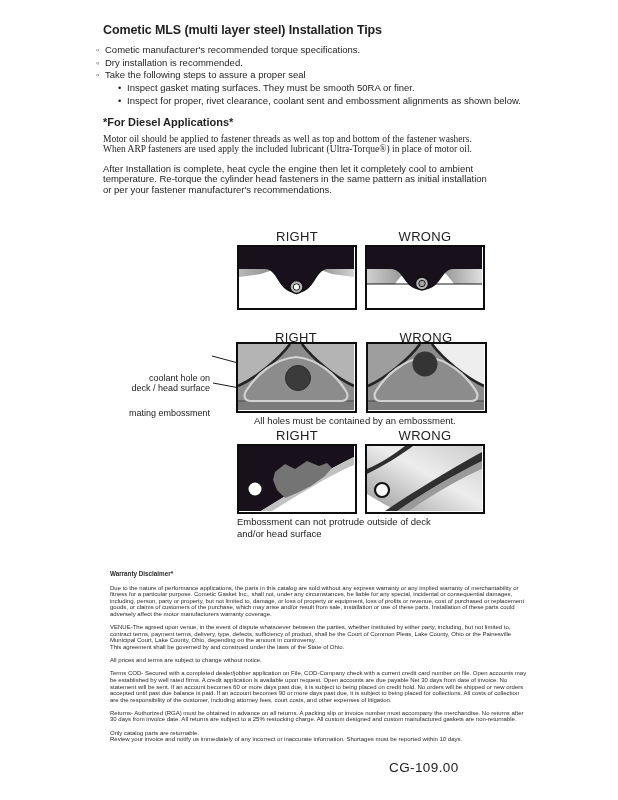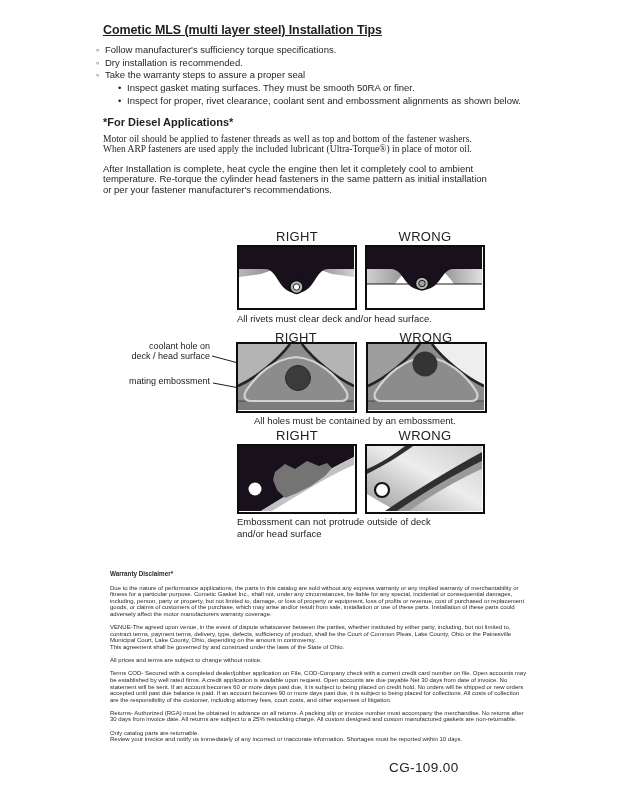--- a/index.html
+++ b/index.html
@@ -6,67 +6,67 @@
   .page {
     position:relative; width:618px; height:800px; background:#ffffff;
     font-family:"Liberation Sans", sans-serif; color:#1f1f1f; overflow:hidden;
     margin:0 auto;
   }
   .abs { position:absolute; }
   .pre { white-space:pre-line; }
 
   .doc-title {
     left:103px; top:23px; font-size:12.5px; font-weight:bold;
-    text-decoration:underline; letter-spacing:-0.1px;
+    letter-spacing:-0.1px;
   }
   .intro-list { left:96px; top:44px; font-size:9.5px; line-height:12.7px; }
   .b-row { display:flex; }
   .b-row .marker { width:9px; font-size:9.5px; }
   .sub { margin-left:22px; }
   .sub .marker { width:9px; }
 
   .diesel-heading { left:103px; top:116px; font-size:11px; font-weight:bold; }
   .body-par { left:103px; font-size:9.5px; line-height:10.3px; }
   .p1 { top:134px;font-family:Liberation Serif, serif; }
   .p2 { top:164px; }
   .note { top:205px; }
 
   .dg-label { width:120px; text-align:center; font-size:13px; color:#222; letter-spacing:0.3px; }
   .dg-caption { font-size:9.5px; line-height:12px; color:#1c1c1c; }
 
   .panel { border:2.5px solid #0d0d0d; box-sizing:border-box; background:#fff; }
   .panel svg { display:block; }
 
-  .ann-label { width:100px; text-align:right; font-size:9px; line-height:9.8px; color:#1c1c1c; }
+  .ann-label { width:100px; text-align:right; font-size:9px; line-height:9.8px; color:#1c1c1c;margin-top:32px; }
 
   .disclaimer { left:110px; top:571px; width:430px; font-size:6px; line-height:6.55px; color:#2a2a2a; }
   .disclaimer .d-head { font-weight:bold; font-size:6.3px; margin-bottom:7px; }
   .disclaimer .d-par { margin-bottom:6.8px; }
 
   .doc-code { left:389px; top:760px; font-size:13.5px; letter-spacing:0.4px; color:#1b1b1b; }
 </style>
 </head>
 <body>
 
 <div class="page">
 
   <div class="abs doc-title">Cometic MLS (multi layer steel) Installation Tips</div>
 
   <div class="abs intro-list">
     <div class="b-row">
       <span class="marker">◦</span>
-      <span>Follow manufacturer's sufficiency torque specifications.</span>
+      <span>Cometic manufacturer's recommended torque specifications.</span>
     </div>
     <div class="b-row">
       <span class="marker">◦</span>
       <span>Dry installation is recommended.</span>
     </div>
     <div class="b-row">
       <span class="marker">◦</span>
-      <span>Take the warranty steps to assure a proper seal</span>
+      <span>Take the following steps to assure a proper seal</span>
     </div>
     <div class="b-row sub">
       <span class="marker">•</span>
       <span>Inspect gasket mating surfaces.  They must be smooth 50RA or finer.</span>
     </div>
     <div class="b-row sub">
       <span class="marker">•</span>
       <span>Inspect for proper, rivet clearance, coolant sent and embossment alignments as shown below.</span>
     </div>
   </div>
@@ -118,21 +118,20 @@
       <path d="M0,22 H42 C34,28 30,34 28,37 H0 Z" fill="url(#d1wl)"></path>
       <path d="M115,22 H73 C81,28 85,34 87,37 H115 Z" fill="url(#d1wr)"></path>
       <rect x="0" y="37" width="115" height="23" fill="#ffffff"></rect>
       <line x1="0" y1="37" x2="115" y2="37" stroke="#1a1a1a" stroke-width="1"></line>
       <path d="M0,0 H115 V22 H86 C74,22 74,43 55,43 C37,43 37,22 24,22 H0 Z" fill="#18101b"></path>
       <circle cx="55" cy="36.5" r="6.5" fill="#b5b5b5" stroke="#0c0c0c" stroke-width="1.4"></circle>
       <circle cx="55" cy="36.5" r="3.2" fill="#a3a3a3" stroke="#0c0c0c" stroke-width="0.9"></circle>
     </svg>
   </div>
 
-  <div class="abs dg-caption" style="left:237px; top:313px;">All rivets must clear deck and/or head surface.</div>
 
   <div class="abs dg-label" style="left:236px; top:330px;">RIGHT</div>
   <div class="abs dg-label" style="left:366px; top:330px;">WRONG</div>
 
   <div class="abs ann-label pre" style="left:110px; top:342px;">coolant hole on
 deck / head surface</div>
   <div class="abs ann-label" style="left:110px; top:377px;">mating embossment</div>
 
   <svg class="abs" style="left:210px; top:350px;" width="95" height="48" viewBox="0 0 95 48">
     <line x1="2" y1="6" x2="88" y2="29" stroke="#1b1b1b" stroke-width="1"></line>

